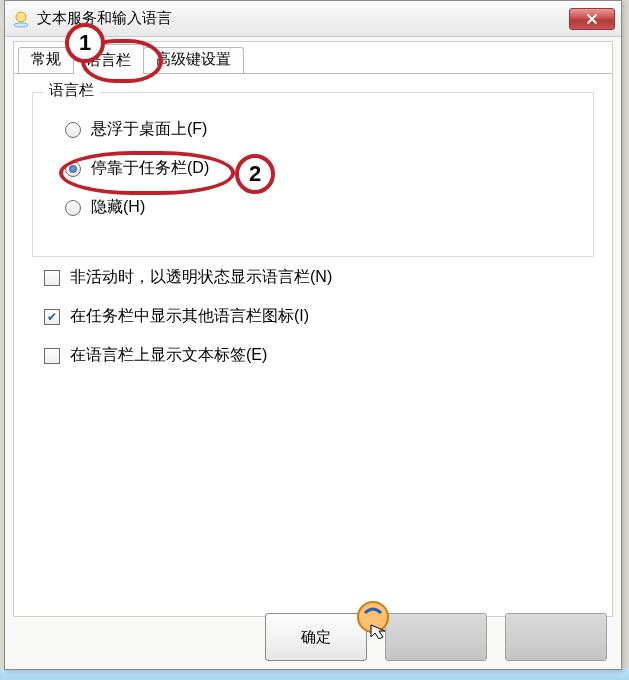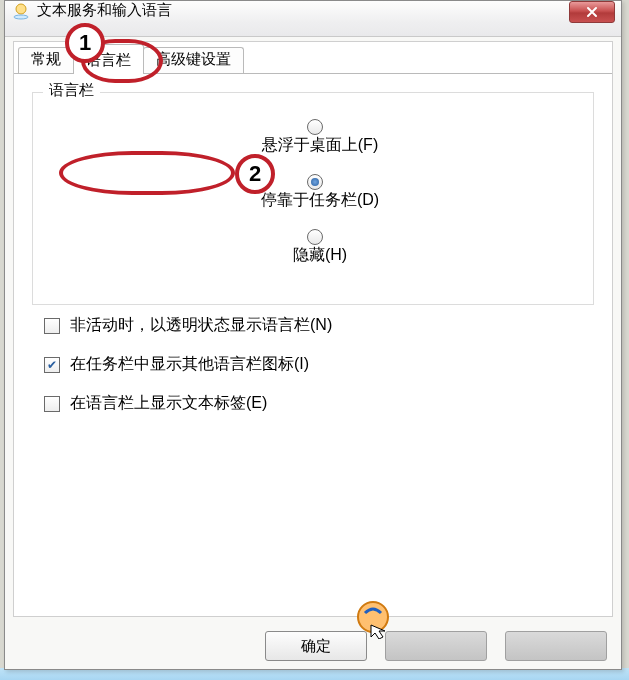--- a/index.html
+++ b/index.html
@@ -25,20 +25,21 @@
     border: 1px solid #8a8a8a;
     box-shadow: 2px 2px 4px rgba(0,0,0,0.15);
   }
 
   
   .titlebar {
     height: 36px;
     background: linear-gradient(#fdfdfd, #efeff0 60%, #e9e9eb);
     border-bottom: 1px solid #c9c9c9;
     display: flex;
+    align-items: center;
     padding: 0 6px;
   }
   .titlebar .icon {
     width: 20px; height: 20px;
     margin-right: 6px;
     display: flex; align-items: center; justify-content: center;
   }
   .titlebar .title { font-size: 15px; }
   .titlebar .spacer { flex: 1; }
   .close-btn {
@@ -102,21 +103,20 @@
     padding: 0 6px;
     font-size: 15px;
   }
 
   
   .radio-row {
     display: flex;
     align-items: center;
     margin: 6px 0 18px 14px;
     font-size: 16px;
-    flex-direction: column;
   }
   .radio {
     width: 16px; height: 16px;
     border-radius: 50%;
     border: 1px solid #6a6a6a;
     background: linear-gradient(#fff,#e9e9e9);
     margin-right: 10px;
     display: flex; align-items: center; justify-content: center;
   }
   .radio.checked::after {
@@ -149,21 +149,21 @@
   }
 
   
   .button-row {
     position: absolute;
     right: 14px; bottom: 8px;
     display: flex;
     gap: 18px;
   }
   .btn {
-    width: 102px; height: 30px;
+    width: 102px; height: 48px;
     background: linear-gradient(#fdfdfd,#e7e7e7);
     border: 1px solid #8a8a8a;
     border-radius: 3px;
     display: flex; align-items: center; justify-content: center;
     font-size: 15px;
   }
   .btn.placeholder {
     background: linear-gradient(#dadada,#c4c4c4);
     border-color:#a0a0a0;
   }

